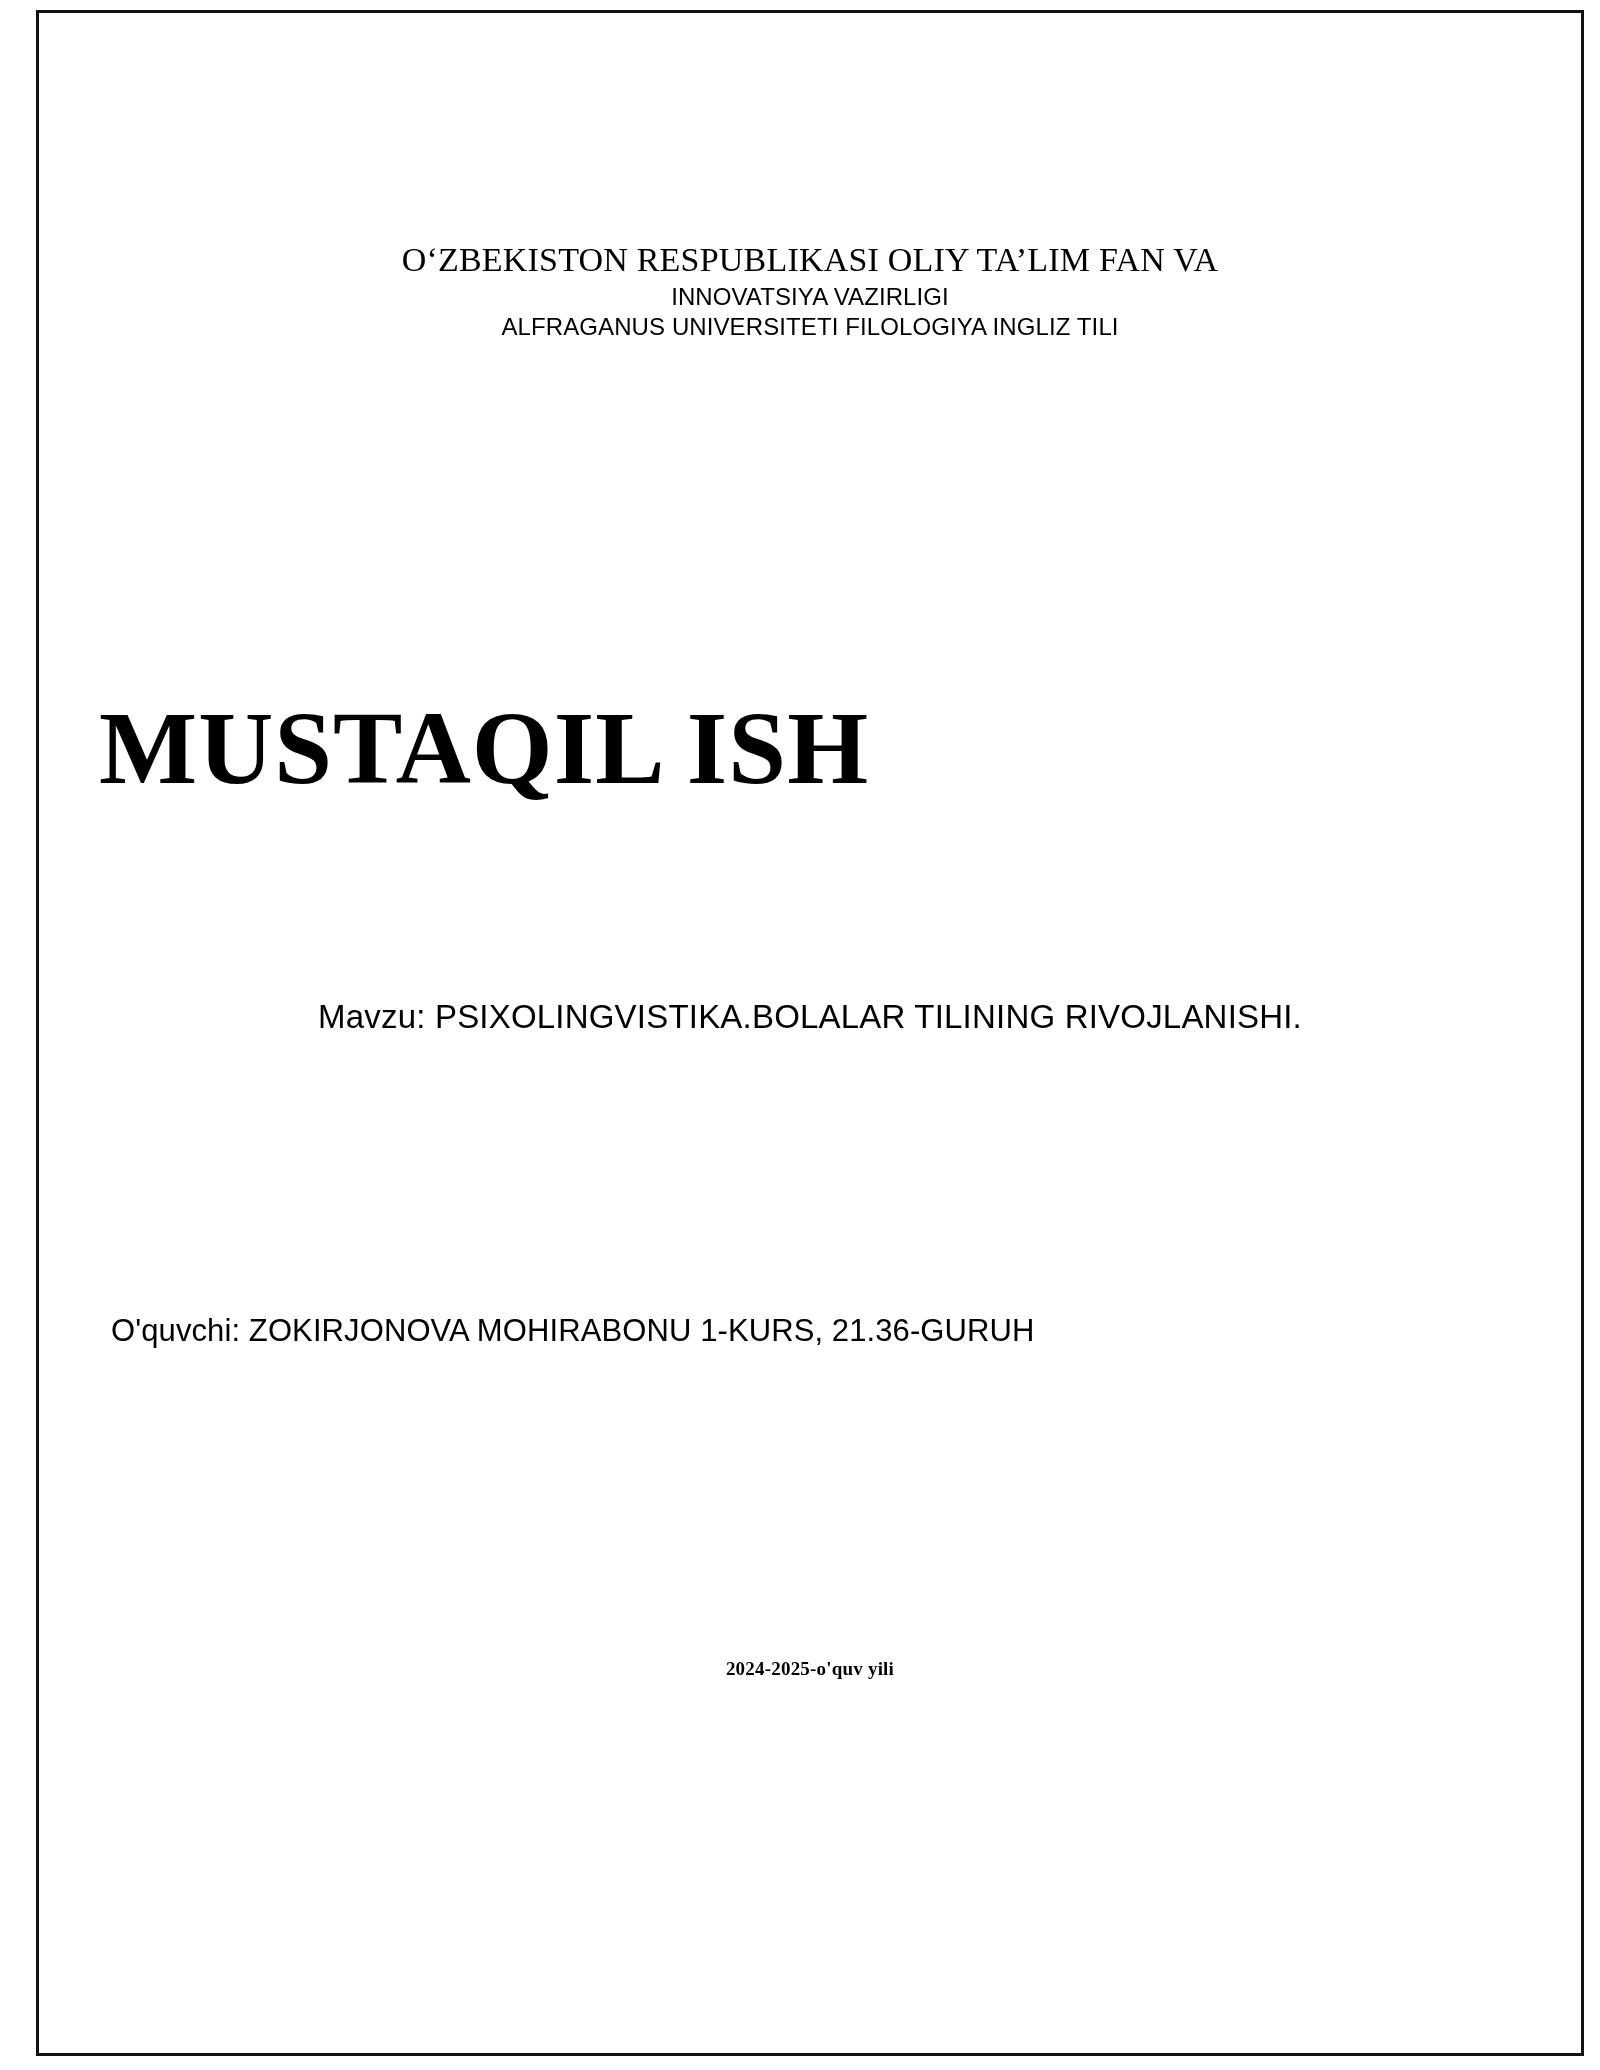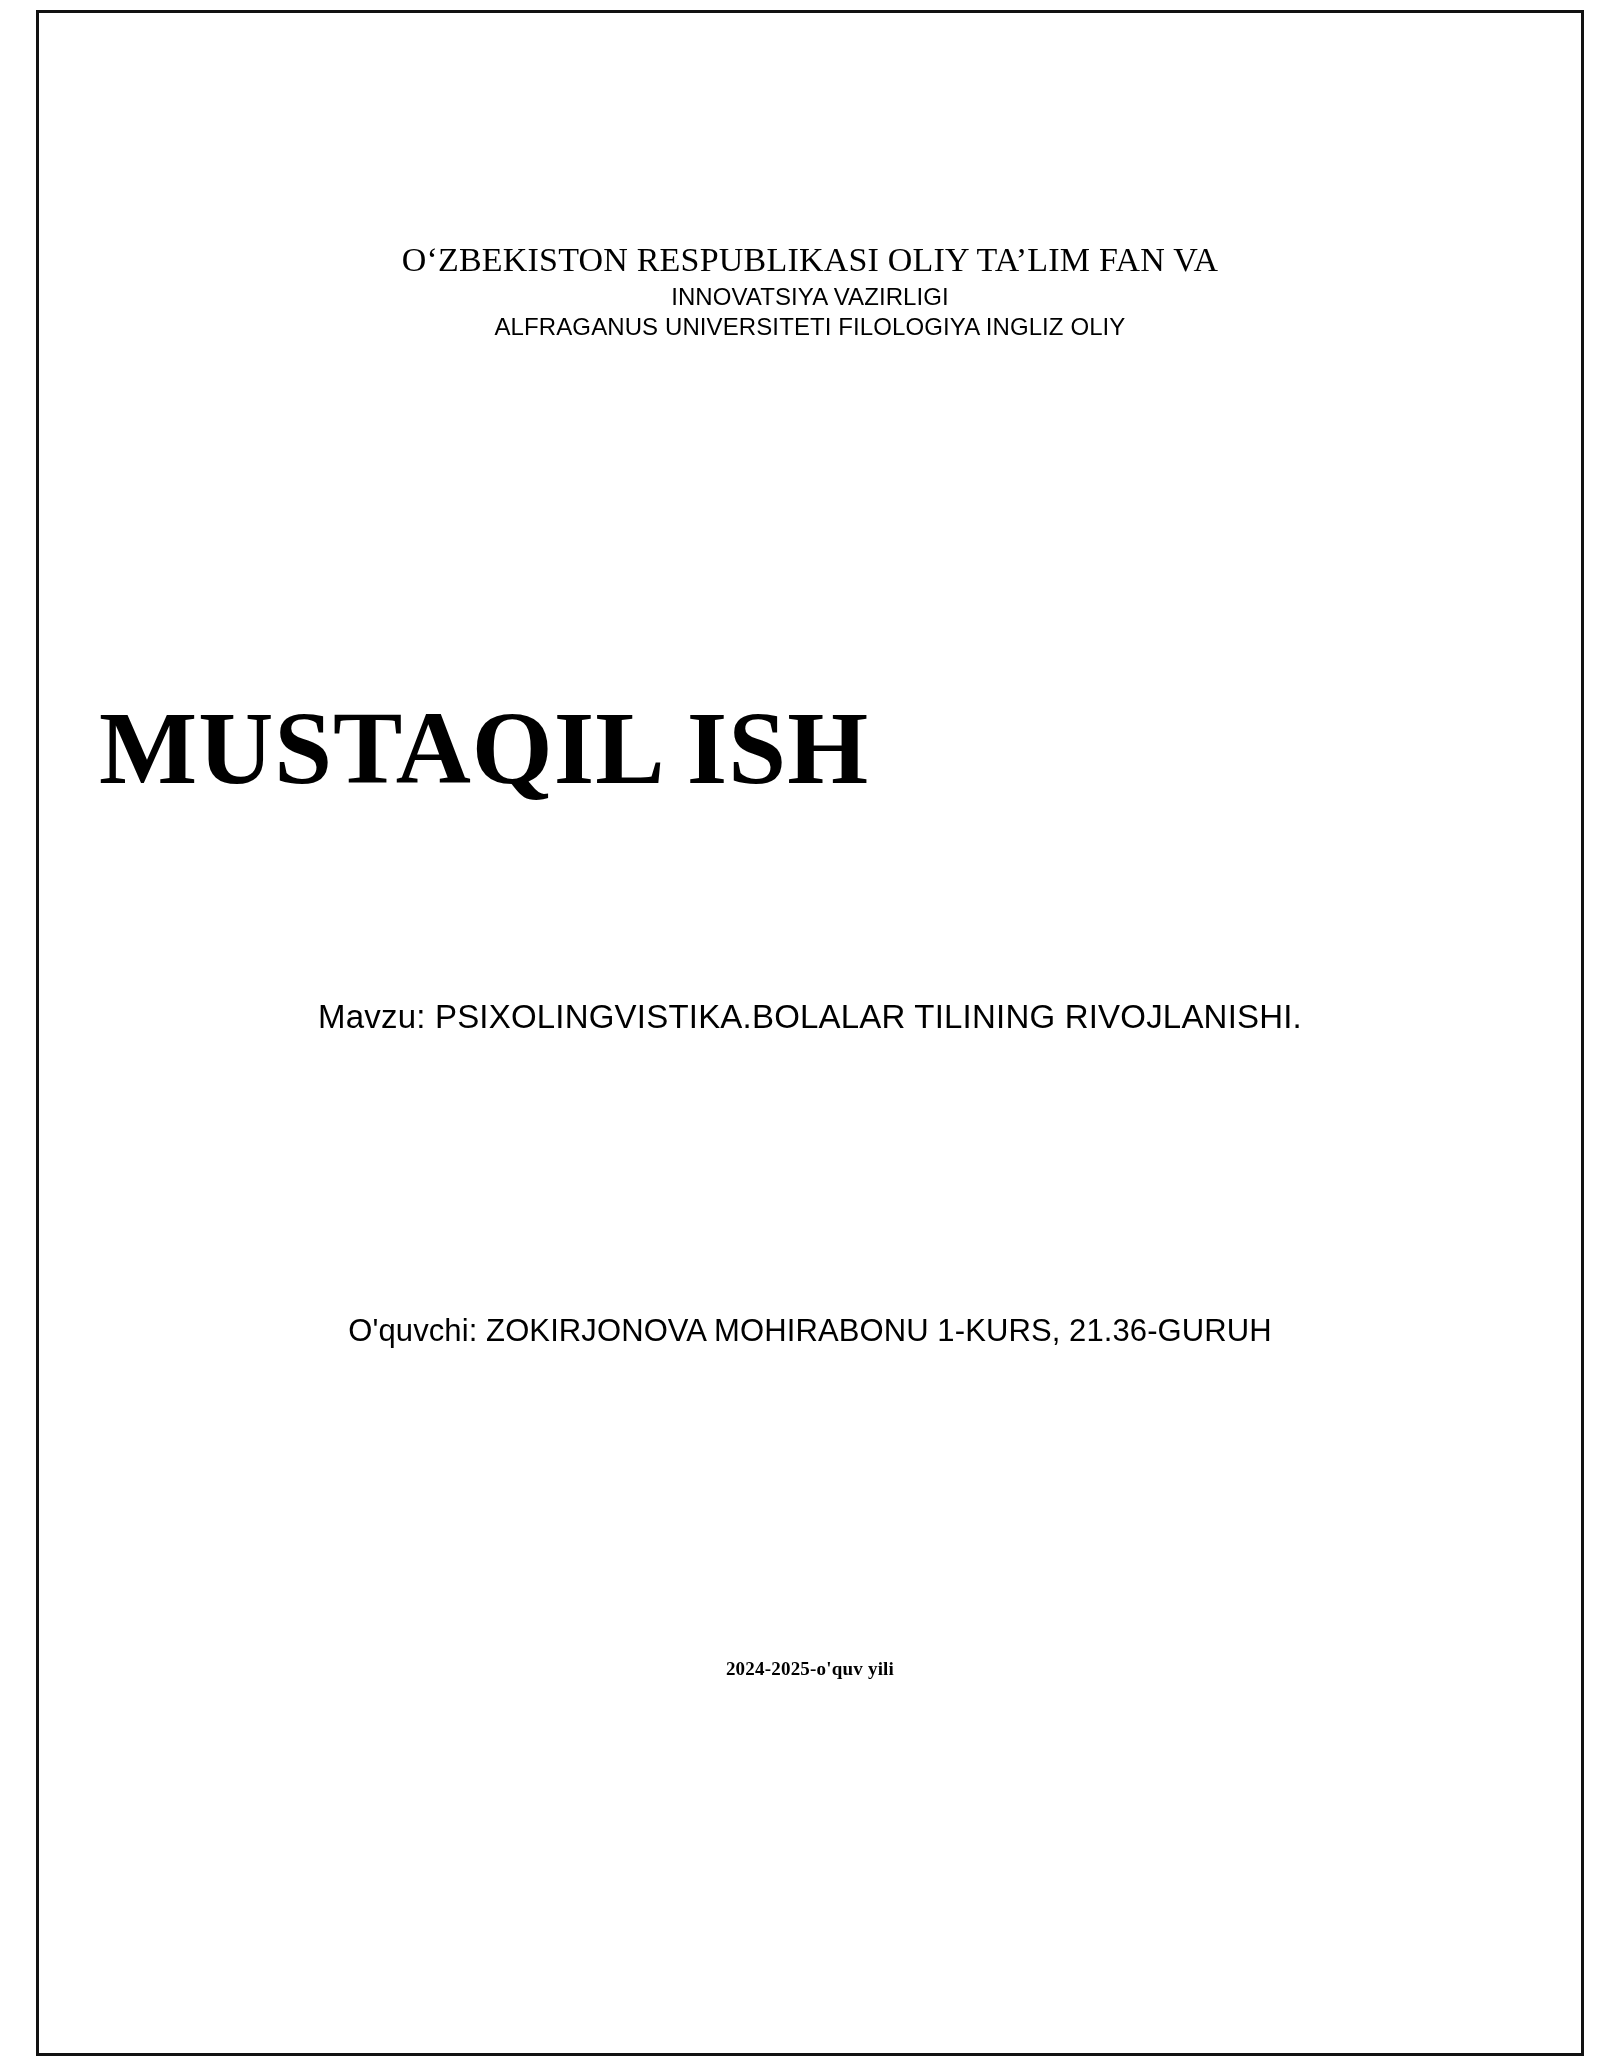--- a/index.html
+++ b/index.html
@@ -87,24 +87,23 @@
     right: 60px;
     top: 985px;
     text-align: center;
     font-family: Liberation Sans, sans-serif;
     font-size: 33px;
     letter-spacing: 0.2px;
   }
 
   .student-line {
     position: absolute;
-    left: 60px;
+    left: 72px;
     right: 60px;
     top: 1300px;
-    text-align: center;
     font-family: "Liberation Sans", sans-serif;
     font-size: 31px;
     letter-spacing: 0.1px;
   }
 
   .year-line {
     position: absolute;
     left: 60px;
     right: 60px;
     top: 1645px;
@@ -118,21 +117,21 @@
 </head>
 <body>
 
 <div class="page-wrap">
   <div class="sheet">
     <div class="content">
 
       <div class="header-block">
         <span class="header-line serif">O‘ZBEKISTON RESPUBLIKASI OLIY TA’LIM FAN VA</span>
         <span class="header-line sans">INNOVATSIYA VAZIRLIGI</span>
-        <span class="header-line sans">ALFRAGANUS UNIVERSITETI FILOLOGIYA INGLIZ OLIY</span>
+        <span class="header-line sans">ALFRAGANUS UNIVERSITETI FILOLOGIYA INGLIZ TILI</span>
       </div>
 
       <div class="doc-title">MUSTAQIL ISH</div>
 
       <div class="subject-line">Mavzu: PSIXOLINGVISTIKA.BOLALAR TILINING RIVOJLANISHI.</div>
 
       <div class="student-line">O'quvchi: ZOKIRJONOVA MOHIRABONU 1-KURS, 21.36-GURUH</div>
 
       <div class="year-line">2024-2025-o'quv yili</div>
 

